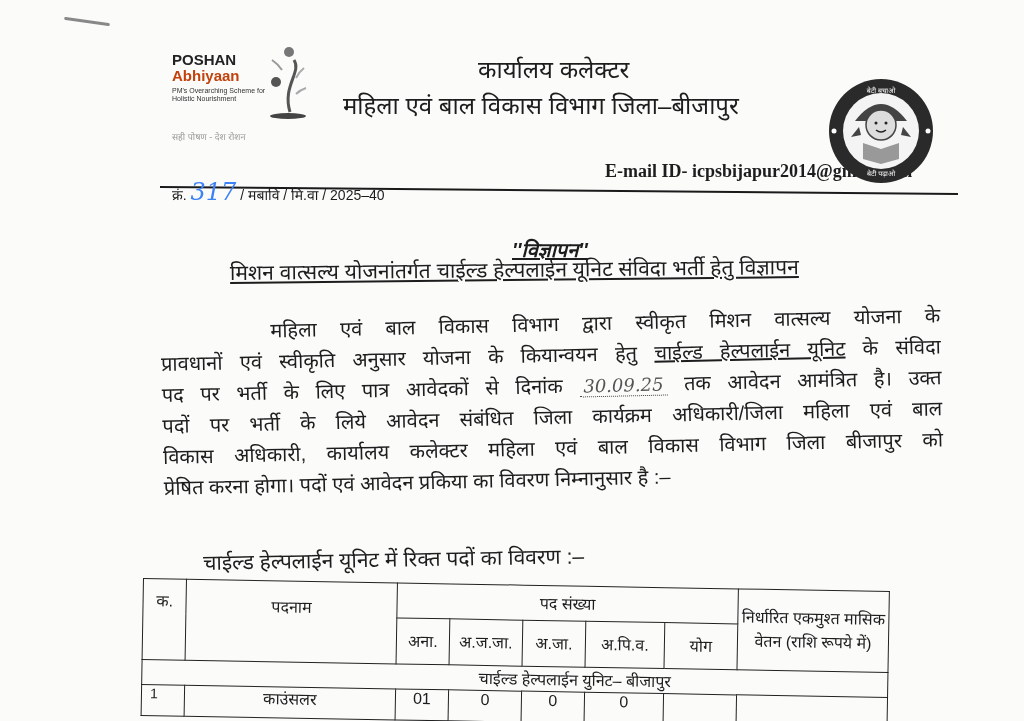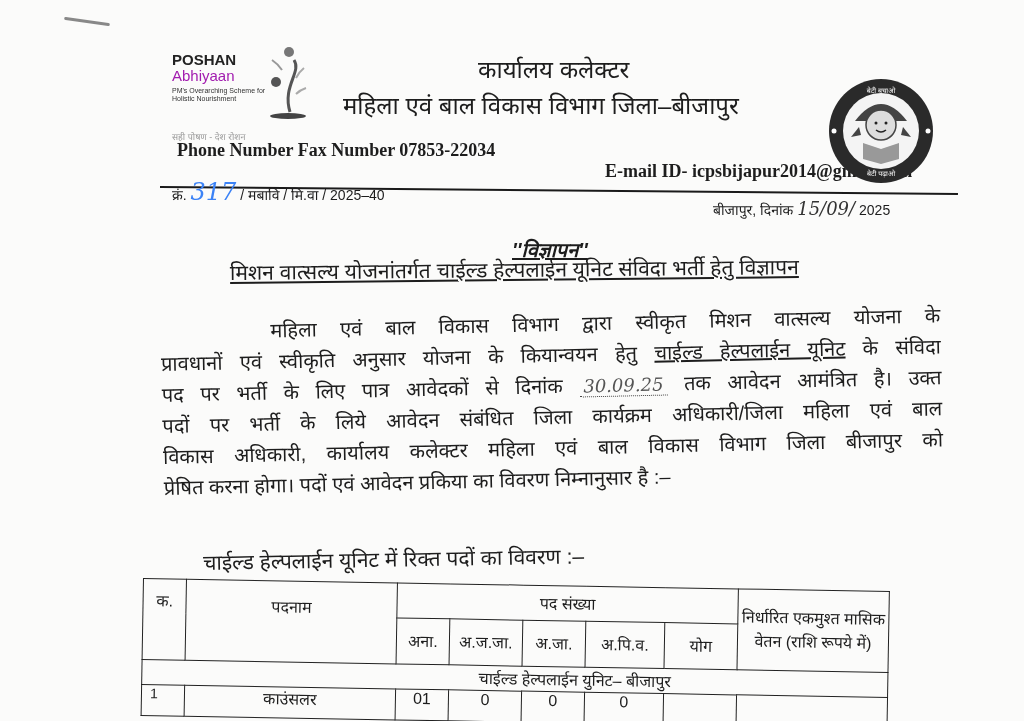--- a/index.html
+++ b/index.html
@@ -9,21 +9,21 @@
     font-family:"Liberation Sans", "DejaVu Sans", sans-serif;
     color:#1d1d1d;
   }
   .page { position:absolute; left:0; top:0; width:1024px; height:604px;border-radius:15px; }
   .abs { position:absolute; white-space:nowrap; }
   .scratch { position:absolute; left:64px; top:20px; width:46px; height:3px; background:#888; transform:rotate(8deg); border-radius:2px; }
 
   
   .poshan { left:172px; top:52px; width:160px; height:110px; }
   .poshan .t1 { position:absolute; left:0; top:0; font-weight:bold; font-size:15px; line-height:15px; color:#222; }
-  .poshan .t2 { position:absolute; left:0; top:16px; font-weight:normal; font-size:15px; line-height:15px; color:#a21caf; }
+  .poshan .t2 { position:absolute; left:0; top:16px; font-weight:bold; font-size:15px; line-height:15px; color:#c2410c; }
   .poshan .t3 { position:absolute; left:0; top:35px; font-size:7px; line-height:8px; color:#333; white-space:normal; width:95px; }
   .poshan .t4 { position:absolute; left:0; top:78px; font-size:9px; color:#999; }
   .poshan svg { position:absolute; left:92px; top:-14px; }
 
   
   .h1 { left:478px; top:52px; font-size:24px; color:#1d1d1d; }
   .h2 { left:343px; top:88px; font-size:24px; }
   .h3 { left:437px; top:123px; font-size:24px; }
 
   .phone { left:177px; top:140px; font-family:"Liberation Serif", serif; font-weight:bold; font-size:18px; }
@@ -85,21 +85,20 @@
       <path d="M8 22 q6 4 10 10" stroke="#999" stroke-width="2" fill="none"></path>
       <path d="M40 30 q-5 4 -8 10" stroke="#aaa" stroke-width="2" fill="none"></path>
       <path d="M42 50 q-6 2 -10 6" stroke="#aaa" stroke-width="2" fill="none"></path>
       <ellipse cx="24" cy="78" rx="18" ry="3" fill="#444"></ellipse>
     </svg>
   </div>
 
   <div class="abs h2">महिला एवं बाल विकास विभाग जिला–बीजापुर</div>
   <div class="abs h1">कार्यालय कलेक्टर</div>
 
-  <div class="abs phone">Phone Number Fax Number 07853-22034</div>
   <div class="abs email">E-mail ID- icpsbijapur2014@gmail.com</div>
   <div class="rule"></div>
 
   <div class="abs emblem">
     <svg width="112" height="112" viewBox="0 0 112 112">
       <circle cx="56" cy="56" r="52" fill="#2a2a2a"></circle>
       <circle cx="56" cy="56" r="38" fill="#f4f4f4"></circle>
       <circle cx="9" cy="56" r="2.5" fill="#fff"></circle>
       <circle cx="103" cy="56" r="2.5" fill="#fff"></circle>
       <path d="M30 46 q26 -34 52 0" fill="#444"></path>
@@ -112,25 +111,20 @@
       <path d="M38 68 l18 6 l18 -6 l0 16 l-18 5 l-18 -5 z" fill="#999"></path>
       <text x="56" y="18" font-size="7" fill="#fff" text-anchor="middle">बेटी बचाओ</text>
       <text x="56" y="101" font-size="7" fill="#fff" text-anchor="middle">बेटी पढ़ाओ</text>
     </svg>
   </div>
 
   <div class="abs refno">
     <span>क्रं.</span>
     <span class="hand">317</span>
     <span>/ मबावि / मि.वा / 2025–40</span>
-  </div>
-  <div class="abs dateline">
-    <span>बीजापुर, दिनांक</span>
-    <span class="hand">15/09/</span>
-    <span>2025</span>
   </div>
 
   <div class="abs vig">''विज्ञापन''</div>
   <div class="abs subj">मिशन वात्सल्य योजनांतर्गत चाईल्ड हेल्पलाईन यूनिट संविदा भर्ती हेतु विज्ञापन</div>
 
   <div class="para">
     <p><span class="indent"></span><span>महिला एवं बाल विकास विभाग द्वारा स्वीकृत मिशन वात्सल्य योजना के</span></p>
     <p><span>प्रावधानों एवं स्वीकृति अनुसार योजना के कियान्वयन हेतु </span><span class="ul">चाईल्ड हेल्पलाईन यूनिट</span><span> के संविदा</span></p>
     <p><span>पद पर भर्ती के लिए पात्र आवेदकों से दिनांक</span> <span class="hand">30.09.25</span> <span>तक आवेदन आमंत्रित है। उक्त</span></p>
     <p><span>पदों पर भर्ती के लिये आवेदन संबंधित जिला कार्यक्रम अधिकारी/जिला महिला एवं बाल</span></p>

